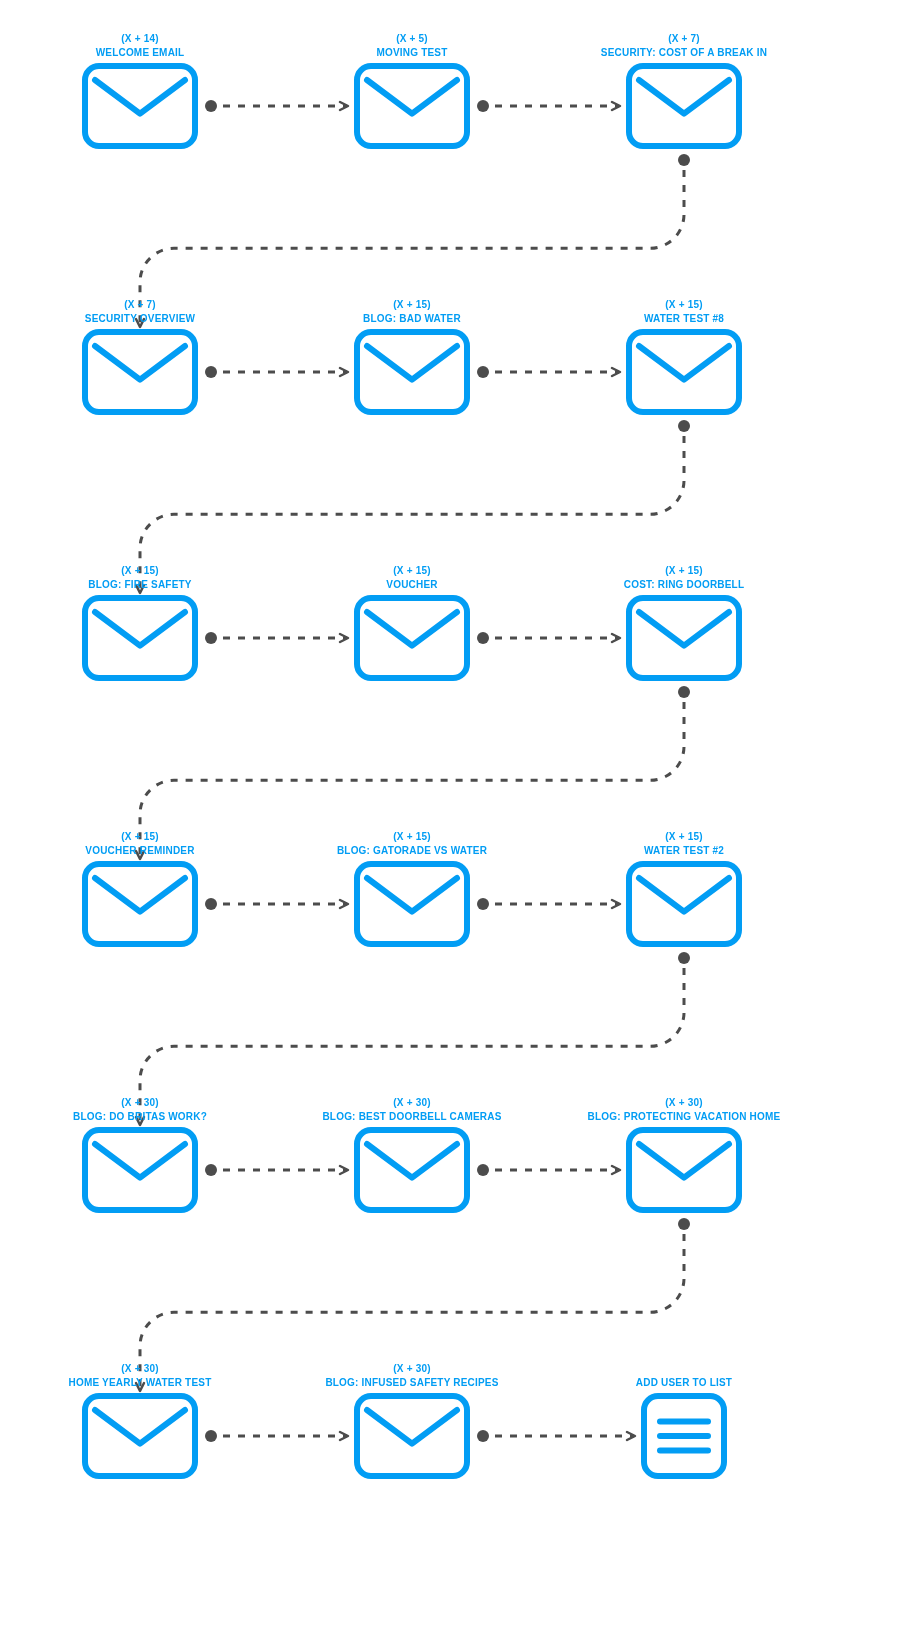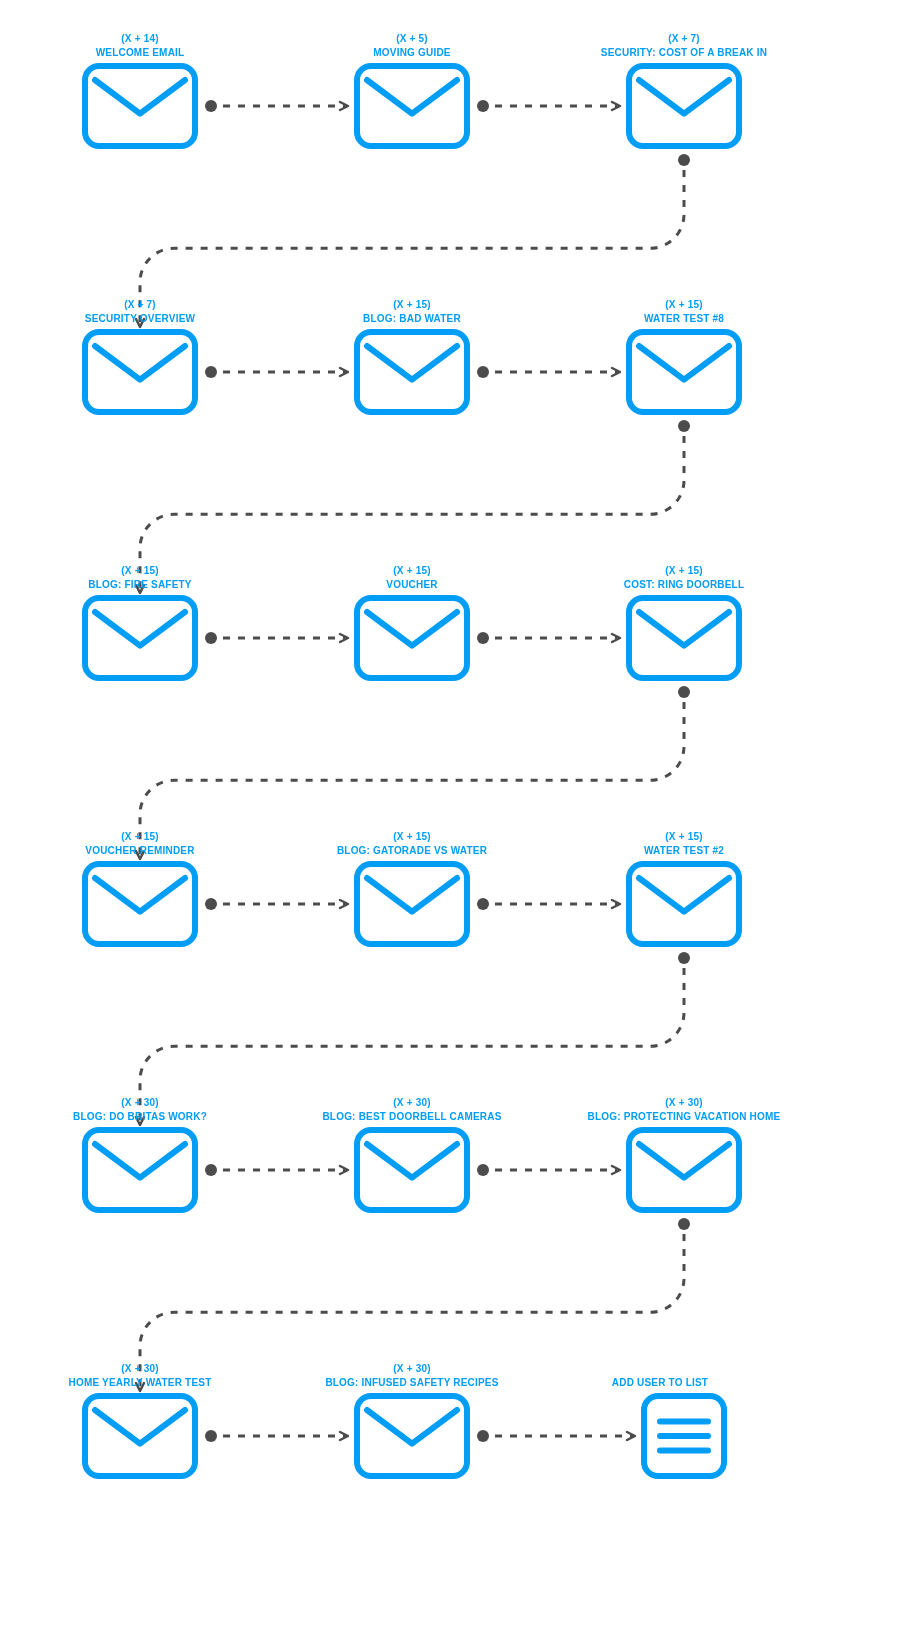--- a/index.html
+++ b/index.html
@@ -126,31 +126,31 @@
         <g>
           <rect x="644" y="1396" width="80" height="80" rx="14" ry="14" fill="#fff" stroke="#029df4" stroke-width="6"></rect>
           <line x1="660" y1="1421.6" x2="708" y2="1421.6" stroke="#029df4" stroke-width="6" stroke-linecap="round"></line>
           <line x1="660" y1="1436" x2="708" y2="1436" stroke="#029df4" stroke-width="6" stroke-linecap="round"></line>
           <line x1="660" y1="1450.4" x2="708" y2="1450.4" stroke="#029df4" stroke-width="6" stroke-linecap="round"></line>
         </g>
       </g>
   </svg>
   <div id="labels">
       <div class="node-label" style="left: 40px; bottom: 1582px;"><span class="timing">(X + 14)</span><span>WELCOME EMAIL</span></div>
-      <div class="node-label" style="left: 312px; bottom: 1582px; margin-top: 24px;"><span class="timing">(X + 5)</span><span>MOVING GUIDE</span></div>
+      <div class="node-label" style="left: 312px; bottom: 1582px; margin-top: 24px;"><span class="timing">(X + 5)</span><span>MOVING TEST</span></div>
       <div class="node-label" style="left: 584px; bottom: 1582px;"><span class="timing">(X + 7)</span><span>SECURITY: COST OF A BREAK IN</span></div>
       <div class="node-label" style="left: 40px; bottom: 1316px;"><span class="timing">(X + 7)</span><span>SECURITY OVERVIEW</span></div>
       <div class="node-label" style="left: 312px; bottom: 1316px;"><span class="timing">(X + 15)</span><span>BLOG: BAD WATER</span></div>
       <div class="node-label" style="left: 584px; bottom: 1316px;"><span class="timing">(X + 15)</span><span>WATER TEST #8</span></div>
       <div class="node-label" style="left: 40px; bottom: 1050px;"><span class="timing">(X + 15)</span><span>BLOG: FIRE SAFETY</span></div>
       <div class="node-label" style="left: 312px; bottom: 1050px;"><span class="timing">(X + 15)</span><span>VOUCHER</span></div>
       <div class="node-label" style="left: 584px; bottom: 1050px;"><span class="timing">(X + 15)</span><span>COST: RING DOORBELL</span></div>
       <div class="node-label" style="left: 40px; bottom: 784px;"><span class="timing">(X + 15)</span><span>VOUCHER REMINDER</span></div>
       <div class="node-label" style="left: 312px; bottom: 784px;"><span class="timing">(X + 15)</span><span>BLOG: GATORADE VS WATER</span></div>
       <div class="node-label" style="left: 584px; bottom: 784px;"><span class="timing">(X + 15)</span><span>WATER TEST #2</span></div>
       <div class="node-label" style="left: 40px; bottom: 518px;"><span class="timing">(X + 30)</span><span>BLOG: DO BRITAS WORK?</span></div>
       <div class="node-label" style="left: 312px; bottom: 518px;"><span class="timing">(X + 30)</span><span>BLOG: BEST DOORBELL CAMERAS</span></div>
       <div class="node-label" style="left: 584px; bottom: 518px;"><span class="timing">(X + 30)</span><span>BLOG: PROTECTING VACATION HOME</span></div>
       <div class="node-label" style="left: 40px; bottom: 252px;"><span class="timing">(X + 30)</span><span>HOME YEARLY WATER TEST</span></div>
       <div class="node-label" style="left: 312px; bottom: 252px;"><span class="timing">(X + 30)</span><span>BLOG: INFUSED SAFETY RECIPES</span></div>
-      <div class="node-label" style="left: 560px; bottom: 252px;"><span>ADD USER TO LIST</span></div>
+      <div class="node-label" style="left: 584px; bottom: 252px;"><span>ADD USER TO LIST</span></div>
     </div>
 </div>
 
 </body></html>

